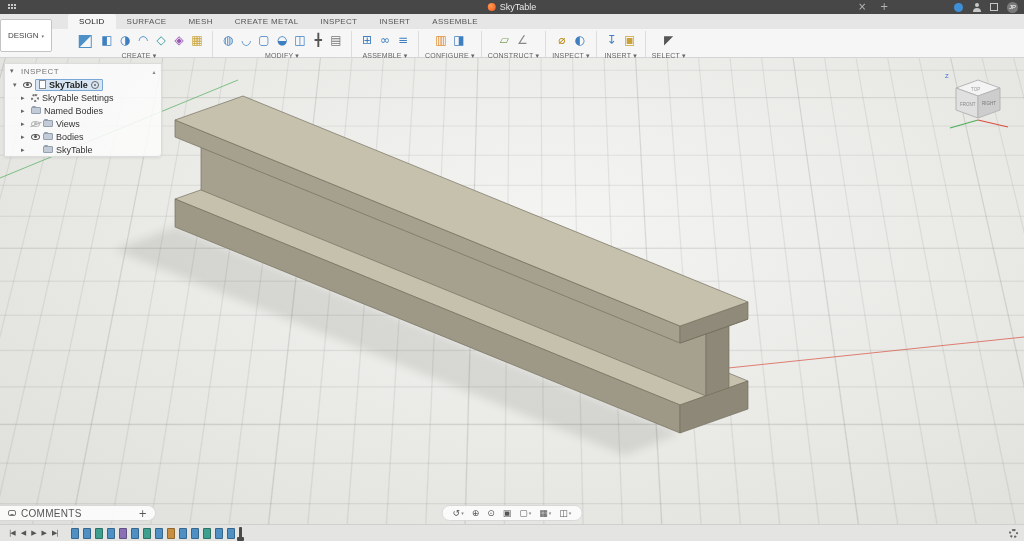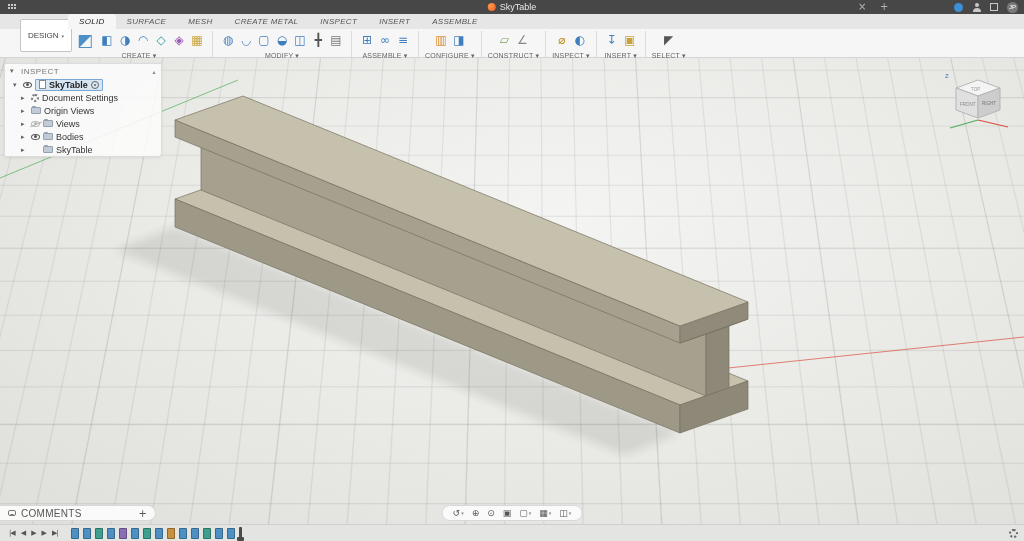--- a/index.html
+++ b/index.html
@@ -21,24 +21,24 @@
   .status-dot { width:9px; height:9px; border-radius:50%; background:#3e8fd6; }
   .person { width:9px; height:9px; position:relative; }
   .person::before { content:""; position:absolute; left:2.5px; top:0; width:4px; height:4px; border-radius:50%; background:#c9c9c9; }
   .person::after { content:""; position:absolute; left:0.5px; bottom:0; width:8px; height:4px; border-radius:4px 4px 0 0; background:#c9c9c9; }
   .apps-grid { width:8px; height:8px; border:1px solid #c9c9c9; }
   .avatar { width:11px; height:11px; border-radius:50%; background:#7a7a7a; color:#fff; font-size:6px; display:flex; align-items:center; justify-content:center; }
 
   
   .ribbon { position:absolute; top:14px; left:0; right:0; height:44px; background:#f6f6f6; border-bottom:1px solid #d4d4d4; z-index:40; }
   .tabstrip-bg { position:absolute; top:0; left:0; right:0; height:15px; background:#e6e6e6; }
-  .design-btn { position:absolute; left:20px; top:5px; width:52px; height:33px; background:#fff; border:1px solid #c4c4c4;
+  .design-btn { position:absolute; left:0; top:5px; width:52px; height:33px; background:#fff; border:1px solid #c4c4c4;
     border-radius:2px; font-size:8px; color:#444; display:flex; align-items:center; justify-content:center; gap:3px; cursor:pointer; }
   .tabstrip { position:absolute; left:68px; top:0; height:15px; display:flex; }
-  .tab { padding:0 11px; font-size:8px; line-height:15px; color:#555; letter-spacing:.3px; cursor:pointer;font-style:italic; }
+  .tab { padding:0 11px; font-size:8px; line-height:15px; color:#555; letter-spacing:.3px; cursor:pointer; }
   .tab.active { background:#f6f6f6; color:#222; border-radius:3px 3px 0 0; }
   .toolbar { position:absolute; left:66px; top:16px; right:0; height:28px; display:flex; align-items:flex-start; }
   .tb-group { display:flex; flex-direction:column; align-items:center; padding:0 6px; }
   .tb-icons { display:flex; align-items:center; height:20px; }
   .tb-icon { width:18px; height:20px; display:flex; align-items:center; justify-content:center; font-size:12px; cursor:pointer; border-radius:2px; }
   .tb-icon.big { width:26px; font-size:17px; }
   .tb-glabel { margin-top:2px; font-size:7px; color:#666; letter-spacing:.2px; white-space:nowrap; cursor:pointer; }
   .tb-sep { width:1px; height:26px; background:#dcdcdc; margin-top:1px; }
 
   
@@ -268,26 +268,26 @@
         <span class="eye"></span>
         <div class="root-box">
           <span class="docicon"></span>
           <span class="b-label bold">SkyTable</span>
           <span class="radio"></span>
         </div>
       </div>
       <div class="b-row child">
         <span class="glyph expander">▸</span>
         <span class="gear-mini"></span>
-        <span class="b-label">Document Settings</span>
+        <span class="b-label">SkyTable Settings</span>
       </div>
       <div class="b-row child">
         <span class="glyph expander">▸</span>
         <span class="folder"></span>
-        <span class="b-label">Origin Views</span>
+        <span class="b-label">Named Bodies</span>
       </div>
       <div class="b-row child">
         <span class="glyph expander">▸</span>
         <span class="eye off"></span>
         <span class="folder"></span>
         <span class="b-label">Views</span>
       </div>
       <div class="b-row child">
         <span class="glyph expander">▸</span>
         <span class="eye"></span>

